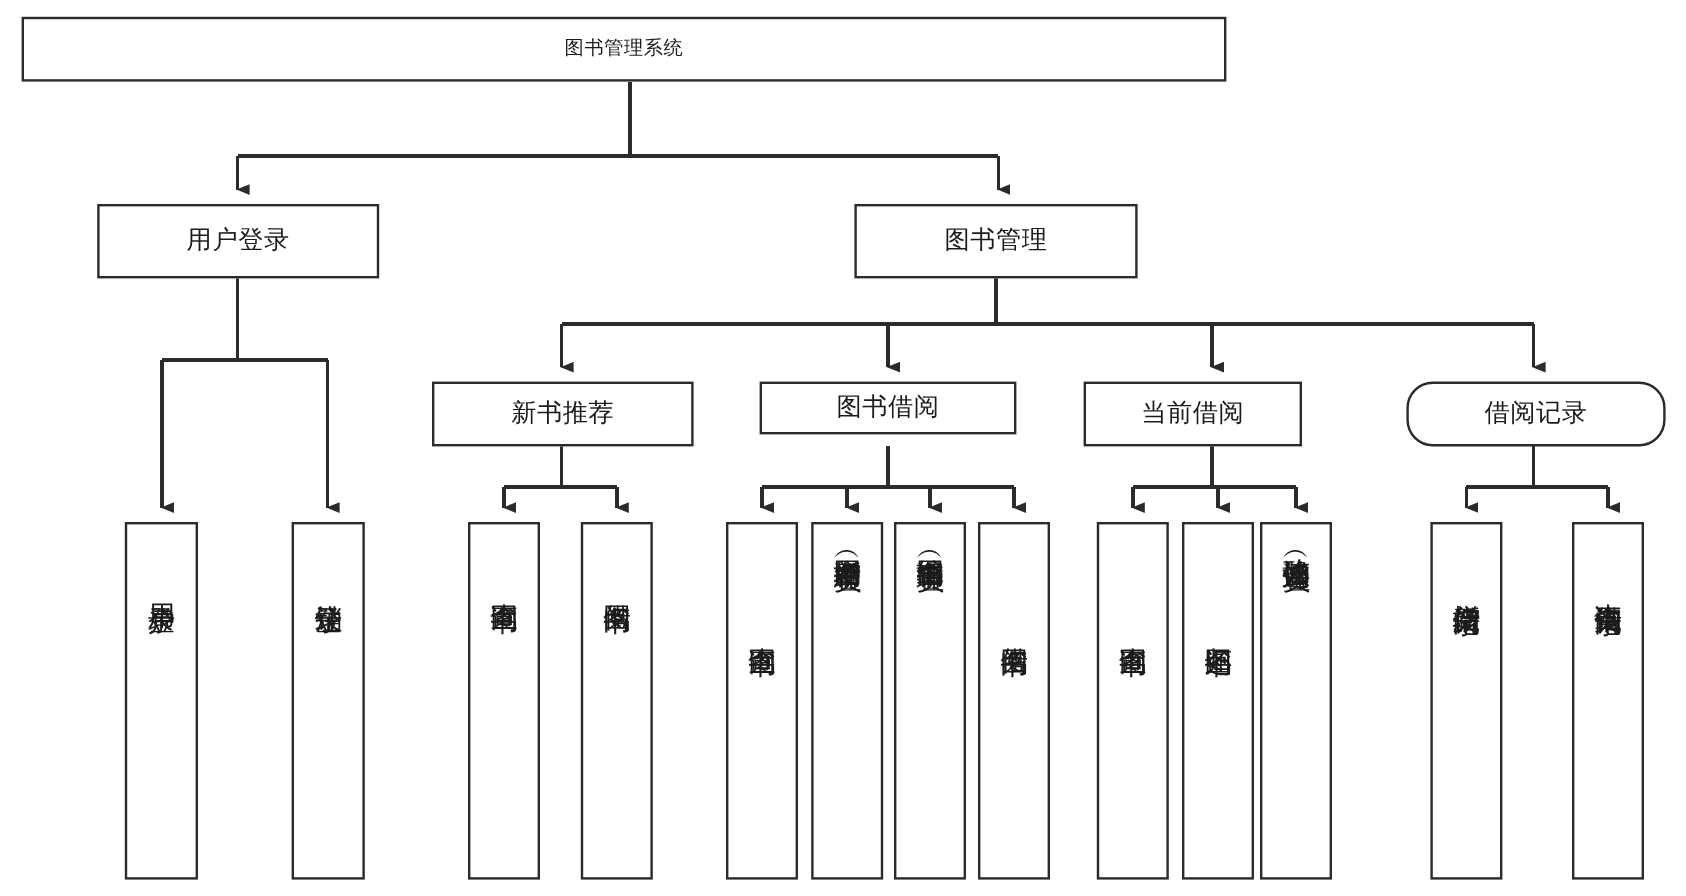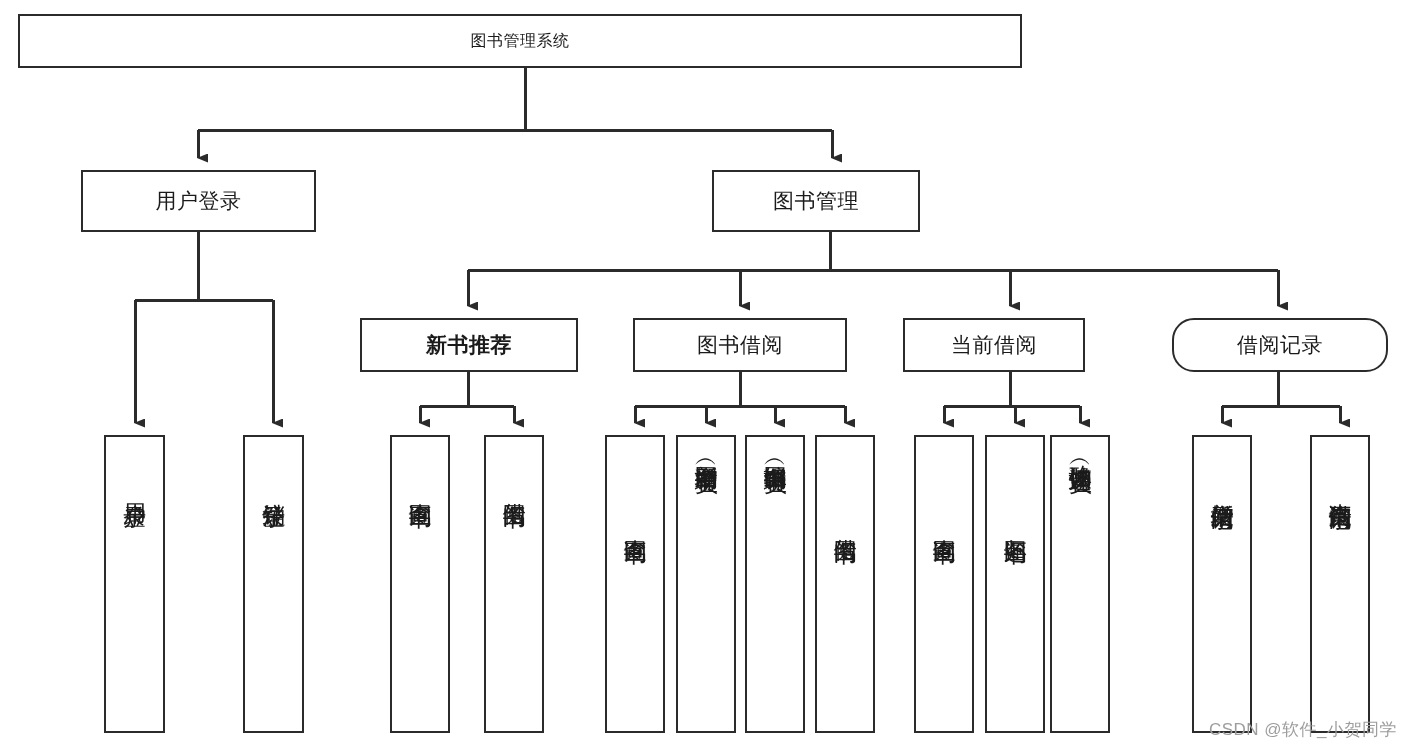--- a/index.html
+++ b/index.html
@@ -136,28 +136,28 @@
     </g>
   </svg>
 
   <div class="node horizontal root" style="left:18px; top:14px; width:1004px; height:54px;">
     <span class="node-label">图书管理系统</span>
   </div>
 
   <div class="node horizontal" style="left:81px; top:170px; width:235px; height:62px;">
     <span class="node-label">用户登录</span>
   </div>
-  <div class="node horizontal" style="left:712px; top:170px; width:208px; height:62px;">
+  <div class="node horizontal" style="left:712px; top:170px; width:236px; height:62px;">
     <span class="node-label">图书管理</span>
   </div>
 
-  <div class="node horizontal" style="left:360px; top:318px; width:218px; height:54px;font-weight:bold;">
+  <div class="node horizontal" style="left:360px; top:318px; width:218px; height:54px;">
     <span class="node-label">新书推荐</span>
   </div>
-  <div class="node horizontal" style="left:633px; top:318px; width:214px; height:54px;">
+  <div class="node horizontal" style="left:633px; top:318px; width:214px; height:44px;">
     <span class="node-label">图书借阅</span>
   </div>
   <div class="node horizontal" style="left:903px; top:318px; width:182px; height:54px;">
     <span class="node-label">当前借阅</span>
   </div>
   <div class="node horizontal" style="left:1172px; top:318px; width:216px; height:54px;border-radius:22px;">
     <span class="node-label">借阅记录</span>
   </div>
 
   <div class="node vertical mid" style="left:104px; top:435px; width:61px; height:298px;">
@@ -197,14 +197,13 @@
     <span class="node-label">确认归还（管理员）</span>
   </div>
 
   <div class="node vertical mid" style="left:1192px; top:435px; width:60px; height:298px;">
     <span class="node-label">新增借阅记录</span>
   </div>
   <div class="node vertical mid" style="left:1310px; top:435px; width:60px; height:298px;">
     <span class="node-label">查询借阅记录</span>
   </div>
 
-  <div id="watermark">CSDN @软件_小贺同学</div>
 </div>
 
 </body></html>

